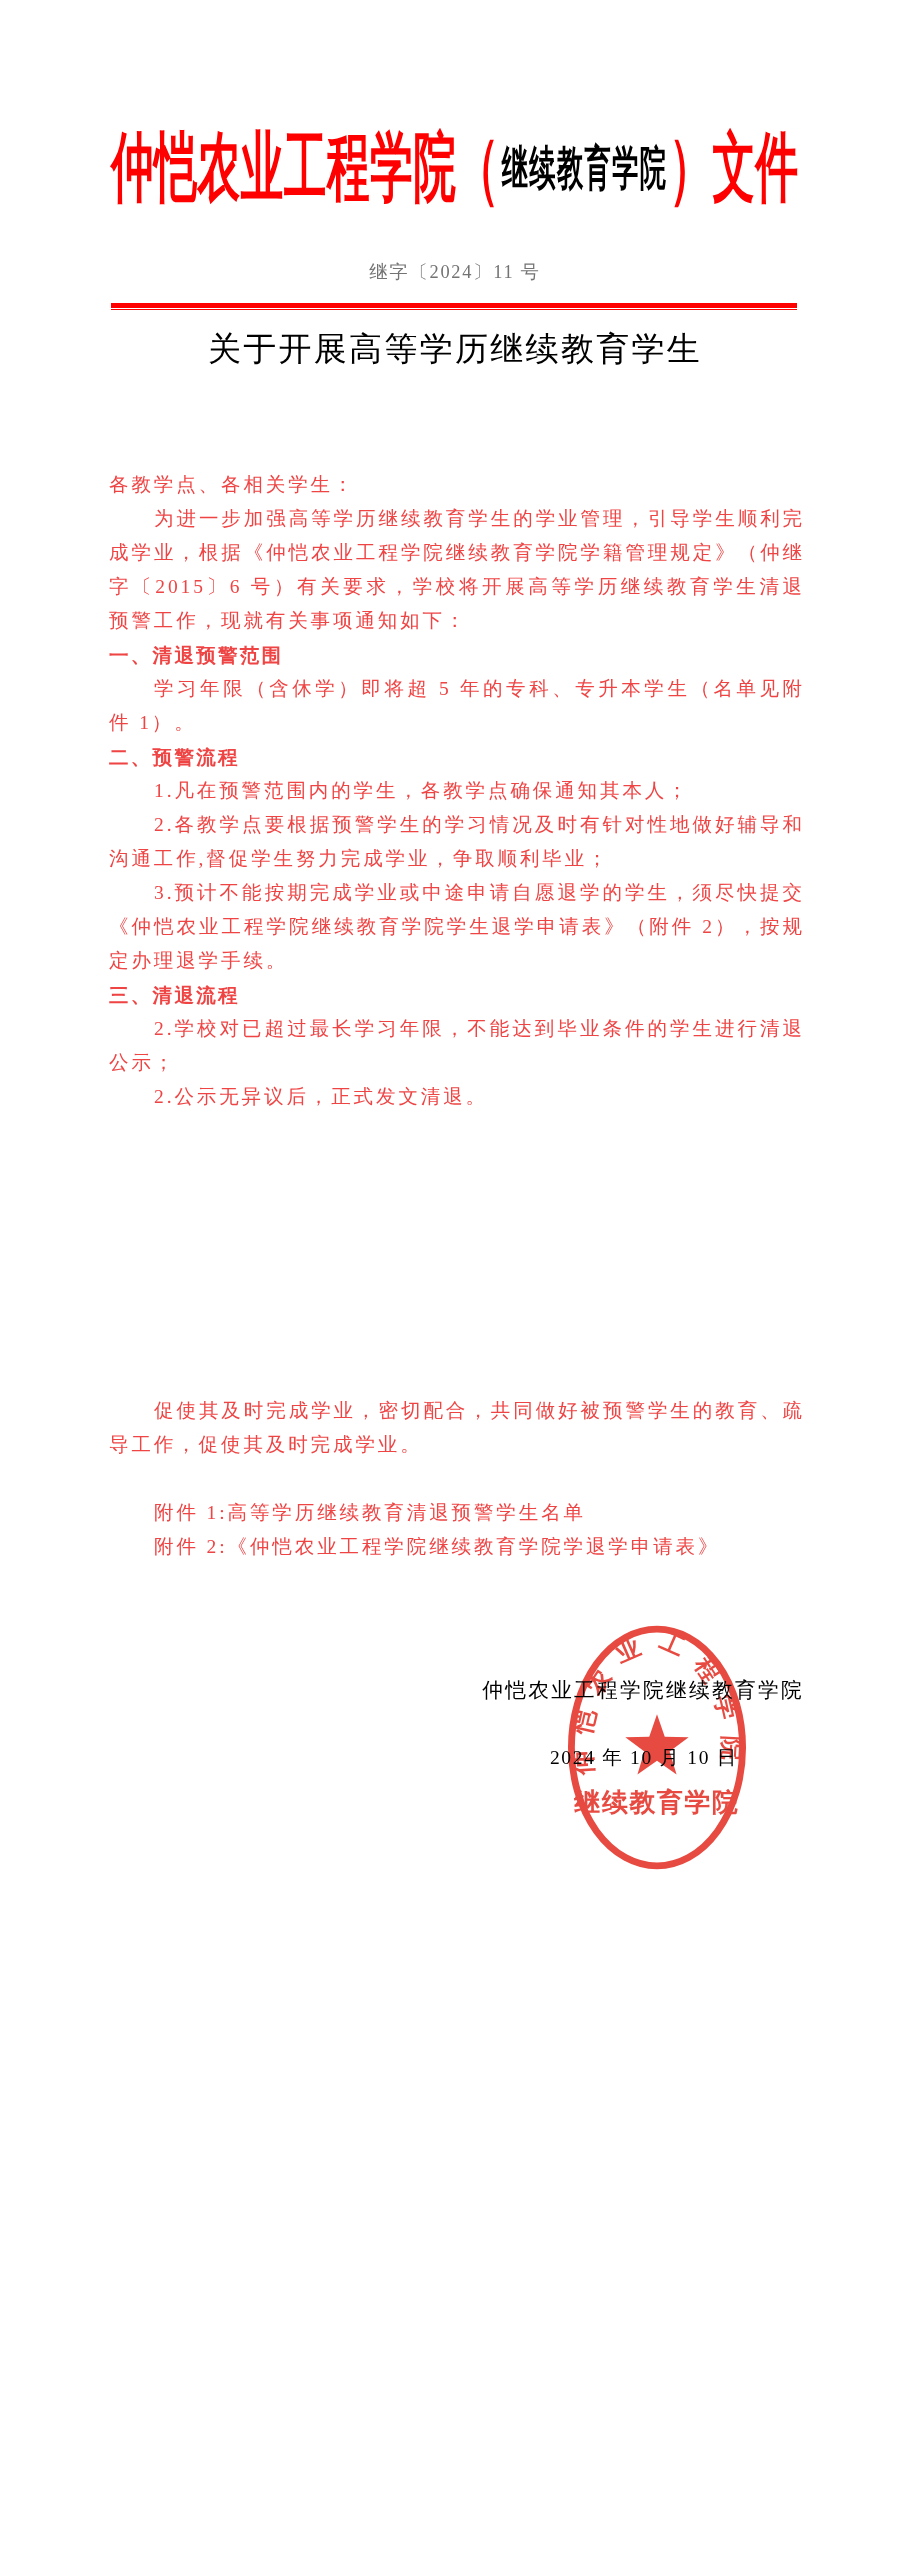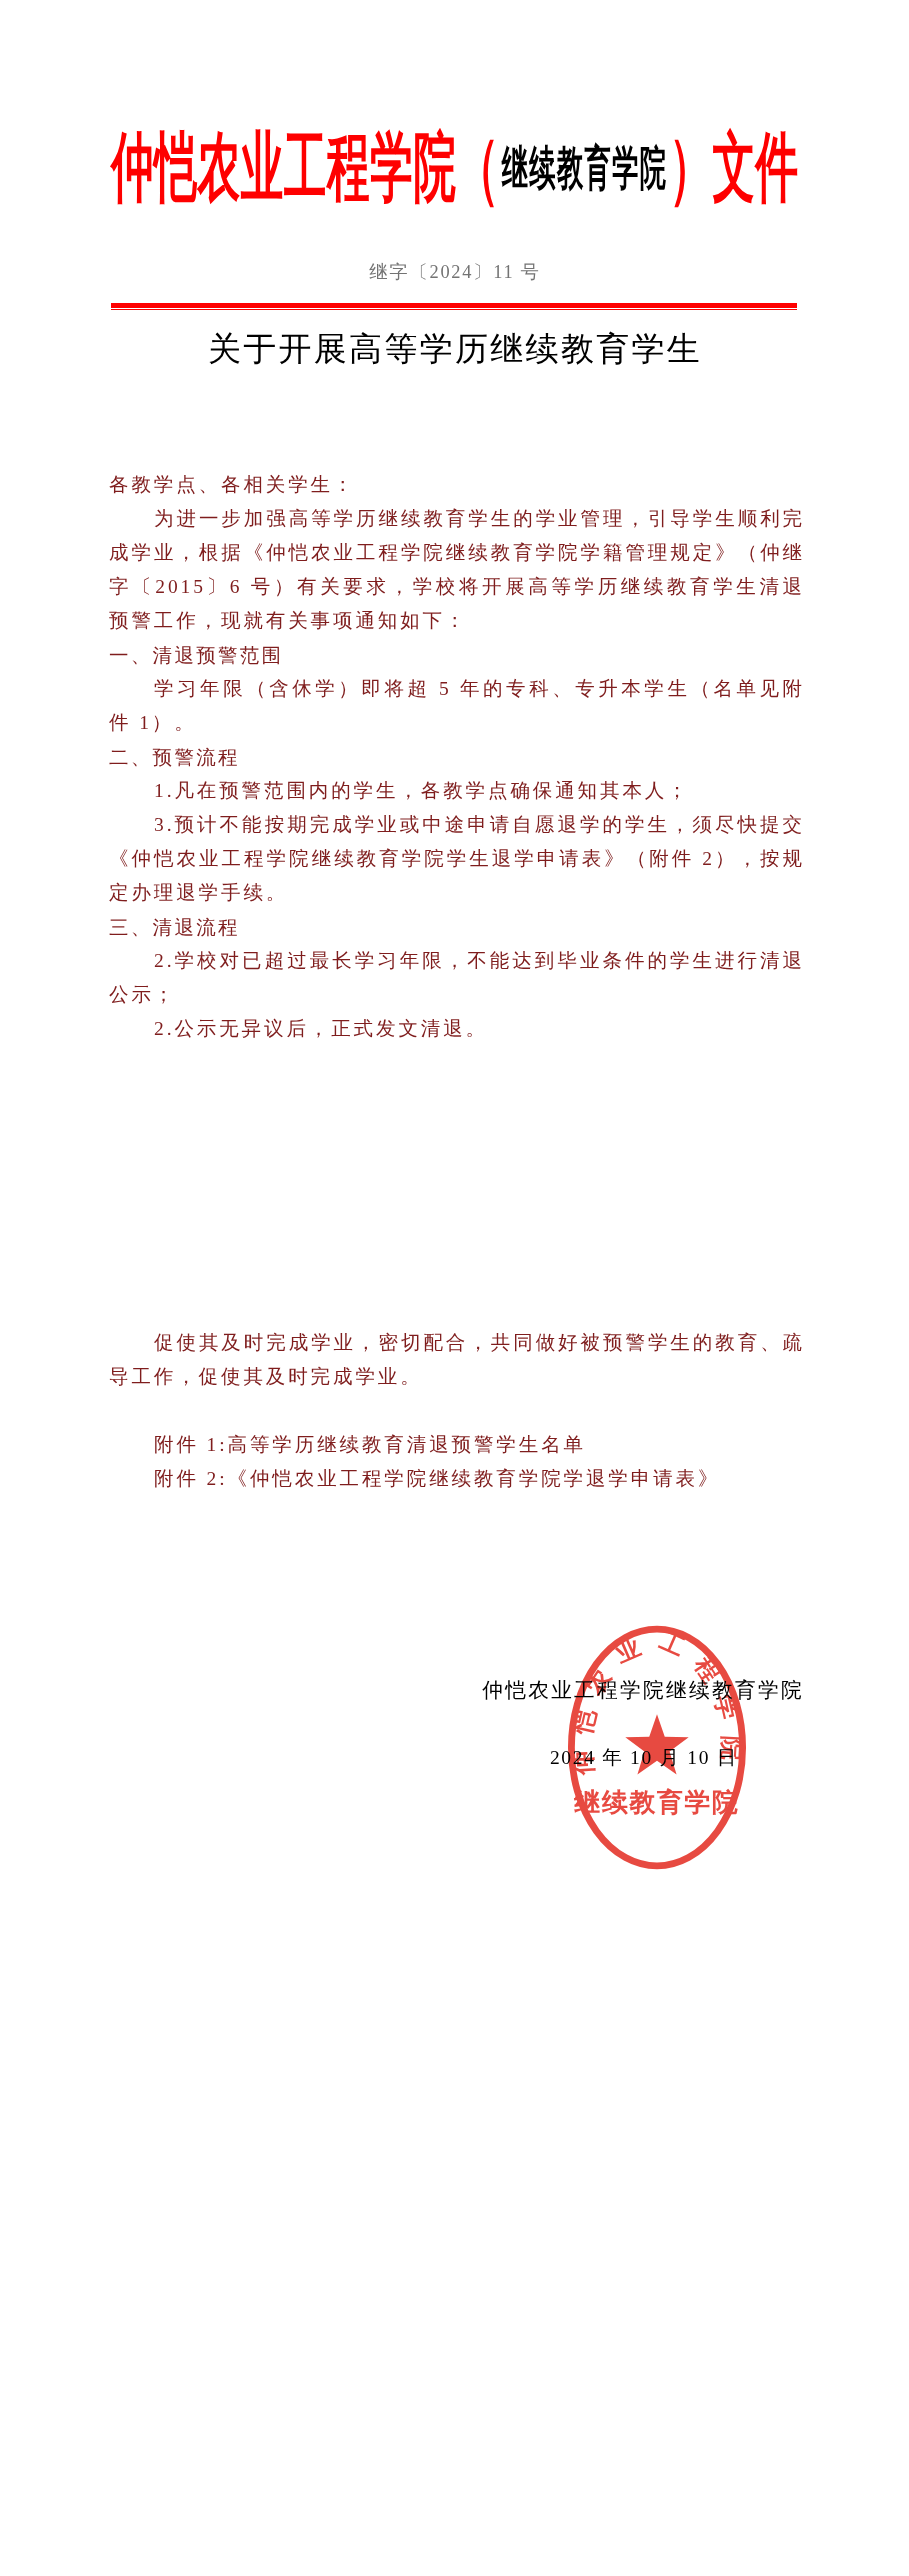--- a/index.html
+++ b/index.html
@@ -58,27 +58,27 @@
 
   
   .body-text {
     position:absolute;
     top:468px; left:109px;
     width:696px;
     font-size:19.5px;
     line-height:34px;
     letter-spacing:2.9px;
     text-align:justify;
-    color:#7f1d1d;
+    color:#ef4444;
   }
   .body-text p { margin:0; }
   .p-indent { text-indent:45px; }
   .sec-heading {
     font-family:"Liberation Sans","DejaVu Sans",sans-serif;
-    font-weight:normal;
+    font-weight:bold;
     letter-spacing:2.3px;
   }
   .spacer-large { height:280px; }
   .spacer-small { height:34px; }
 
   
   .signature {
     position:absolute;
     top:1676px; right:106px;
     font-size:20.7px;
@@ -129,20 +129,21 @@
 
   <div class="body-text">
     <p>各教学点、各相关学生：</p>
     <p class="p-indent">为进一步加强高等学历继续教育学生的学业管理，引导学生顺利完成学业，根据《仲恺农业工程学院继续教育学院学籍管理规定》（仲继字〔2015〕6 号）有关要求，学校将开展高等学历继续教育学生清退预警工作，现就有关事项通知如下：</p>
 
     <p class="sec-heading">一、清退预警范围</p>
     <p class="p-indent">学习年限（含休学）即将超 5 年的专科、专升本学生（名单见附件 1）。</p>
 
     <p class="sec-heading">二、预警流程</p>
     <p class="p-indent">1.凡在预警范围内的学生，各教学点确保通知其本人；</p>
+    <p class="p-indent">2.各教学点要根据预警学生的学习情况及时有针对性地做好辅导和沟通工作,督促学生努力完成学业，争取顺利毕业；</p>
     <p class="p-indent">3.预计不能按期完成学业或中途申请自愿退学的学生，须尽快提交《仲恺农业工程学院继续教育学院学生退学申请表》（附件 2），按规定办理退学手续。</p>
 
     <p class="sec-heading">三、清退流程</p>
     <p class="p-indent">2.学校对已超过最长学习年限，不能达到毕业条件的学生进行清退公示；</p>
     <p class="p-indent">2.公示无异议后，正式发文清退。</p>
 
     <div class="spacer-large"></div>
 
     <p class="p-indent">促使其及时完成学业，密切配合，共同做好被预警学生的教育、疏导工作，促使其及时完成学业。</p>
 

